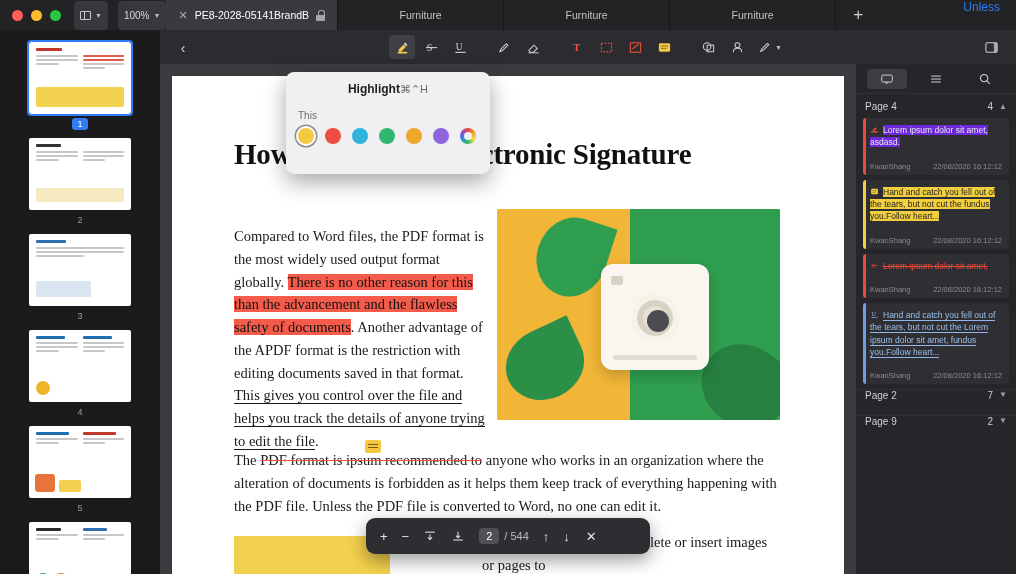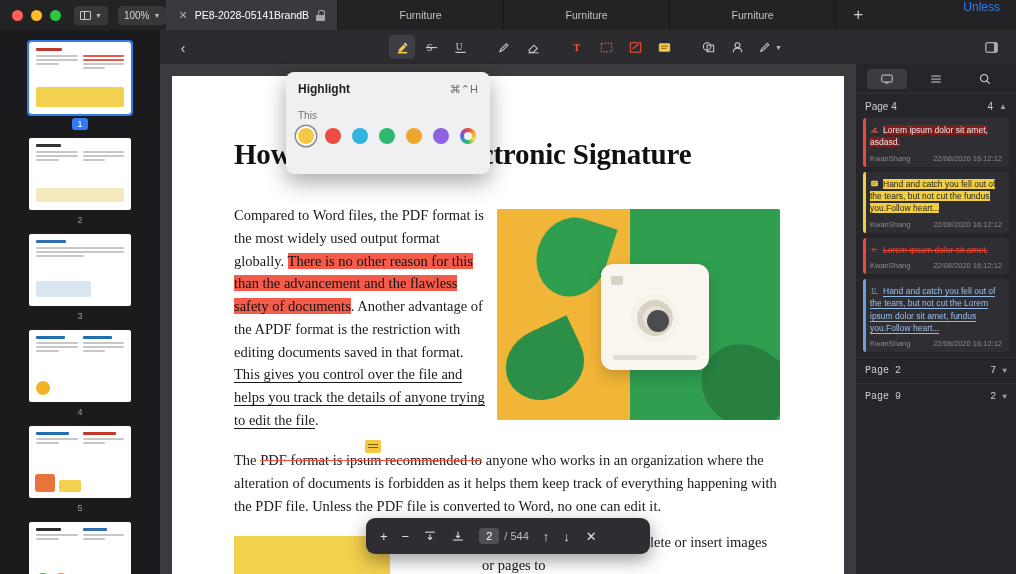--- a/index.html
+++ b/index.html
@@ -32,21 +32,21 @@
   .dot.yellow { background: #febc2e; }
   .dot.green { background: #28c840; }
 
   .tb-ctl {
     display: flex; align-items: center; gap: 10px;
     padding-left: 8px;
   }
   .pill {
     display: flex; align-items: center; gap: 4px;
     background: #38383c; border-radius: 4px;
-    height: 19px; padding: 0 6px;
+    height: 29px; padding: 0 6px;
     color: #d8d8da; font-size: 10px; justify-content: flex-end;
   }
   .pill .sq {
     width: 11px; height: 9px; border: 1px solid #c9c9cc; border-radius: 1px;
     position: relative;
   }
   .pill .sq::after {
     content: ""; position: absolute; left: 3px; top: -1px; bottom: -1px;
     width: 1px; background: #c9c9cc;
   }
@@ -162,21 +162,21 @@
     width: 672px; height: 560px;
     background: #ffffff;
     font-family: "Liberation Serif", serif;
   }
   .doc-title {
     position: absolute; top: 62px; left: 62px;
     font-size: 29px; font-weight: bold; color: #111;
     letter-spacing: -0.2px; white-space: nowrap;
   }
   .doc-col {
-    position: absolute; top: 128px; left: 62px;
+    position: absolute; top: 149px; left: 62px;
     width: 252px;
     font-size: 14.5px; line-height: 1.57; color: #1a1a1a;
     text-align: left;
   }
   .hl-red { background: #f55b4b; color: #111; }
   .u-line { border-bottom: 1.2px solid #1a1a1a; }
   .doc-img {
     position: absolute; top: 133px; left: 325px;
     width: 283px; height: 211px;
     border-radius: 2px; overflow: hidden;
@@ -245,21 +245,21 @@
 
   
   .popover {
     position: absolute; top: 72px; left: 286px;
     width: 204px; height: 102px;
     background: #f0eff1; border-radius: 8px;
     box-shadow: 0 8px 22px rgba(0,0,0,.35);
     padding: 10px 12px;
   }
   .pop-row1 {
-    display: flex; align-items: center; justify-content: space-between;
+    display: flex; align-items: center; justify-content: center;
     font-size: 12px; color: #1d1d1f; font-weight: bold;
   }
   .pop-row1 .shortcut { font-weight: normal; color: #6e6e73; font-size: 11px; }
   .pop-label {
     margin-top: 14px; font-size: 10px; color: #6e6e73;
   }
   .swatches {
     margin-top: 7px; display: flex; gap: 11px; align-items: center;
   }
   .sw { width: 16px; height: 16px; border-radius: 50%; }
@@ -318,33 +318,32 @@
     position: relative;
   }
   .annot .bar {
     position: absolute; left: 0; top: 0; bottom: 0; width: 2.5px;
     border-radius: 4px 0 0 4px;
   }
   .annot .ic { float: left; margin-right: 4px; margin-top: 1px; }
   .annot .txt {
     font-size: 8.5px; line-height: 1.45; color: #e9e9ec;
   }
-  .annot .txt .mk-red { background: #7f1d1d; }
+  .annot .txt .mk-red { background: #6d28d9; }
   .annot .txt .mk-yel { background: #f2cf3f; color: #222; }
   .annot .txt .st { text-decoration: line-through; color: #ec4a3a; }
   .annot .txt .ul { border-bottom: 1px solid #8fb7e8; color: #9cc0ea; }
   .annot .meta {
-    margin-top: 5px; display: flex; font-size: 7.5px; color: #8b8b90;
+    margin-top: 13px; display: flex; font-size: 7.5px; color: #8b8b90;
   }
   .annot .meta .d { margin-left: auto; }
   .pagerow {
-    height: 26px; display: flex; align-items: center;
+    height: 26px; display: flex; align-items: flex-start;
     padding: 0 9px; font-size: 10px; color: #cfcfd3;
     border-top: 1px solid #2f2f34;
-    font-family: Liberation Mono, monospace;
   }
   .pagerow .cnt { margin-left: auto; margin-right: 6px; }
   .pagerow .chev { font-size: 8px; color: #9d9da2; }
 
   svg { display: block; }
 </style>
 </head>
 <body>
 
 <div class="app">

